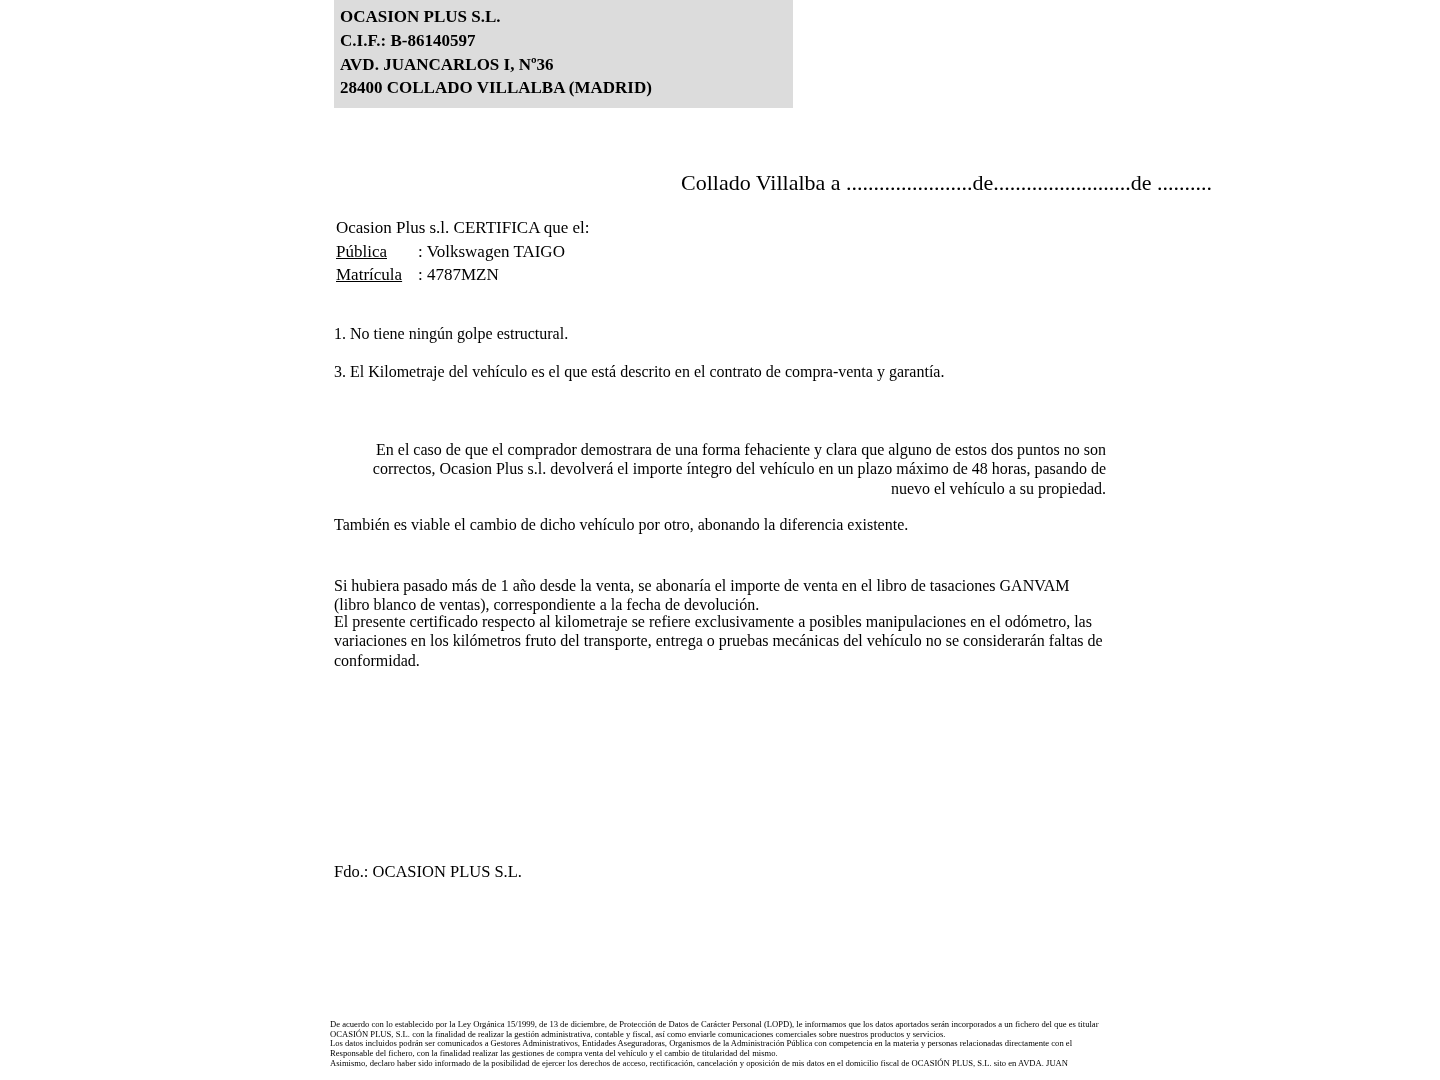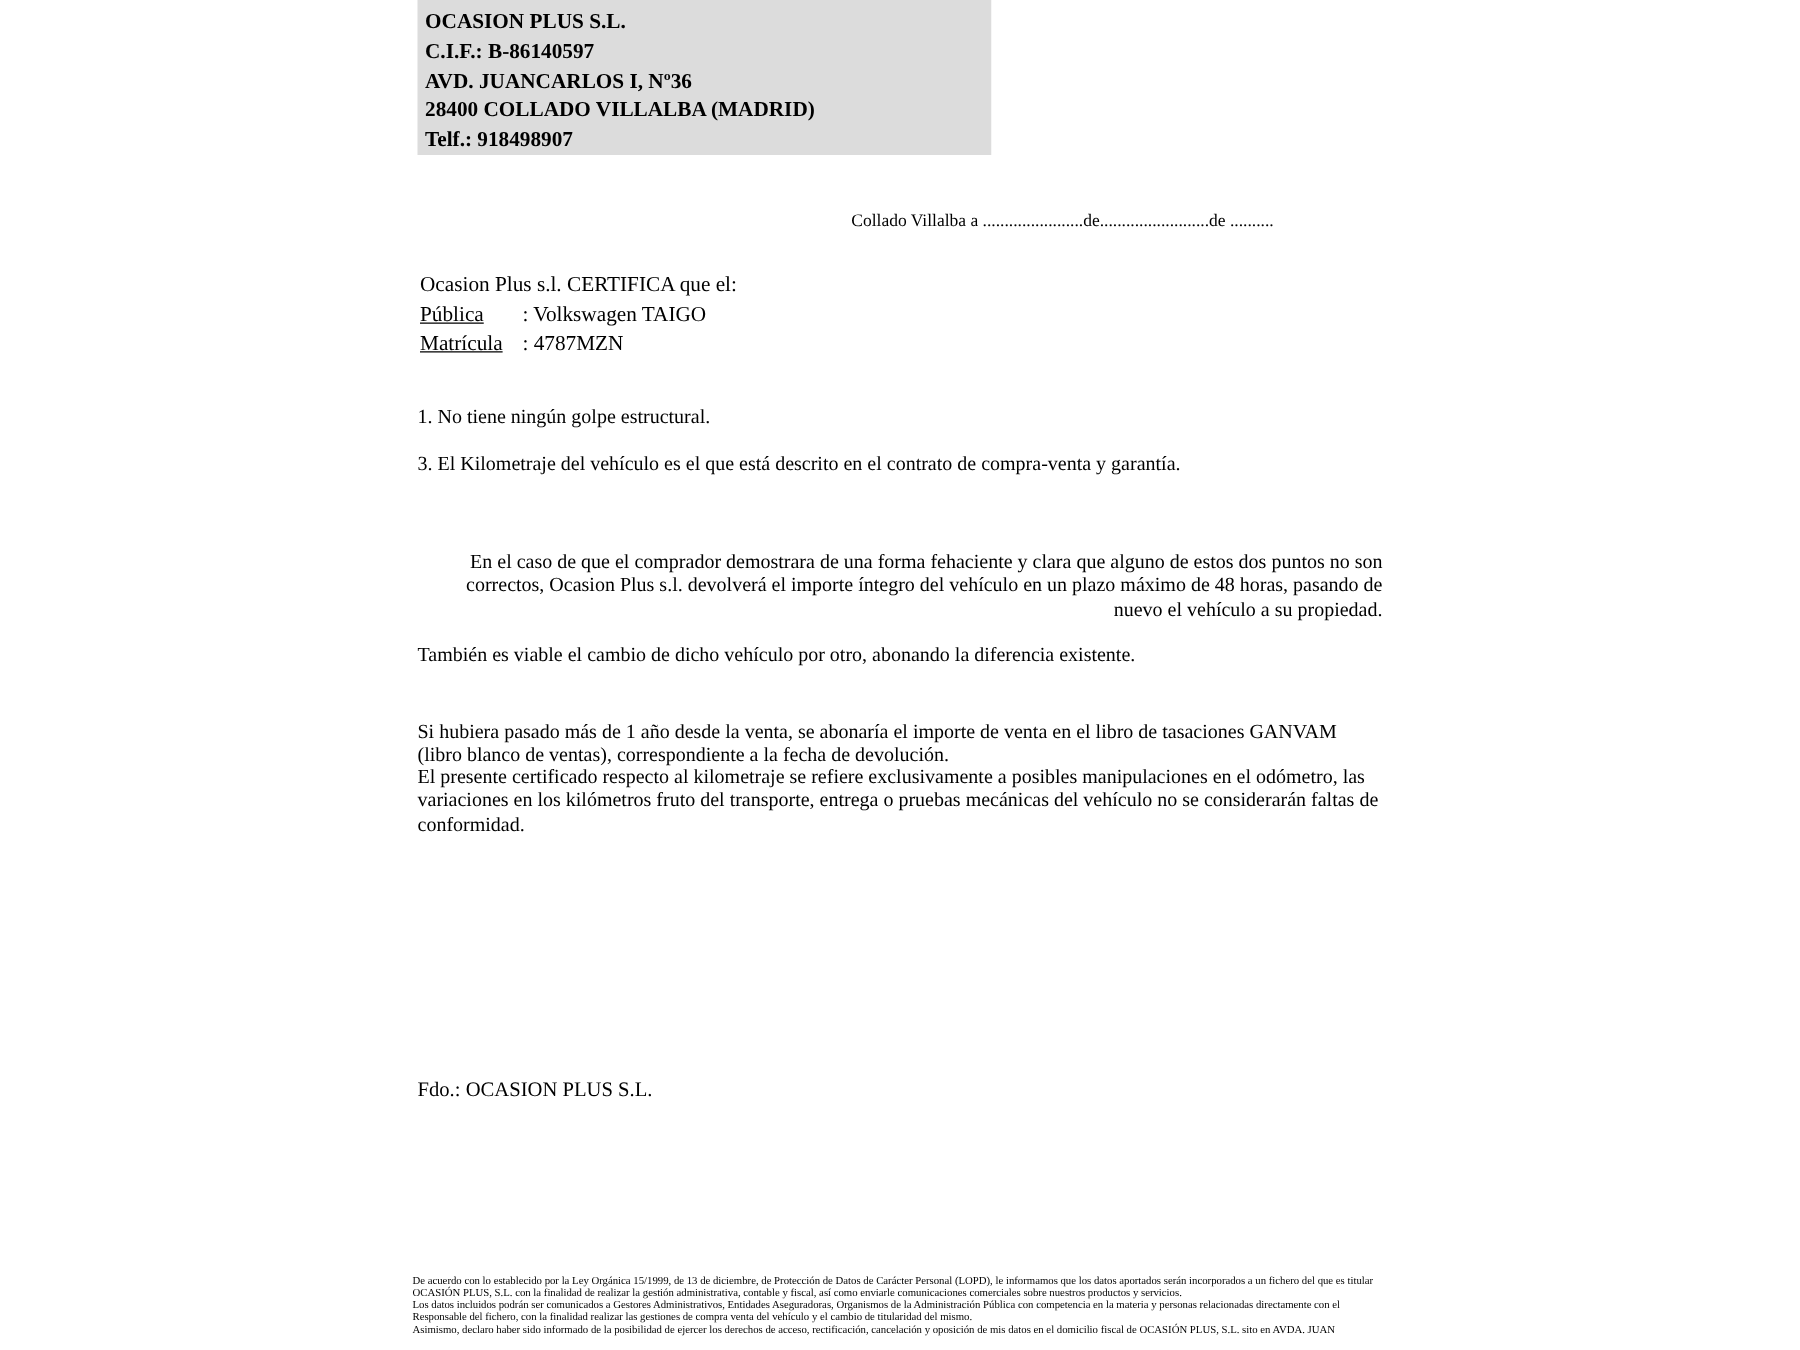--- a/index.html
+++ b/index.html
@@ -4,29 +4,29 @@
 <style>
   html,body{margin:0;padding:0;}
   body{
     width:1440px;height:1080px;position:relative;
     background:#ffffff;color:#000000;
     font-family:"Liberation Serif","DejaVu Serif",serif;
     overflow:hidden;
   }
   .abs{position:absolute;}
   .company-box{
-    left:334px;top:0;width:459px;height:124px;
+    left:334px;top:0;width:459px;height:108px;
     background:#dcdcdc;
     padding:5px 0 0 6px;box-sizing:border-box;
   }
   .company-box .line{
     font-weight:bold;font-size:17px;line-height:23.8px;white-space:nowrap;
   }
   .date-line{
-    left:681px;top:170px;font-size:14px;white-space:nowrap;
+    left:681px;top:170px;font-size:22px;white-space:nowrap;
   }
   .certify-block{
     left:336px;top:216px;font-size:17px;line-height:23.5px;
   }
   .cert-label{display:inline-block;width:82px;text-decoration:underline;}
   .point{left:334px;font-size:16px;white-space:nowrap;}
   .para{
     left:334px;width:772px;font-size:16px;line-height:19.3px;text-align:left;
   }
   .signature{left:334px;top:862px;font-size:16.5px;white-space:nowrap;}
@@ -36,21 +36,20 @@
   .legal .lline{white-space:nowrap;}
 </style>
 </head>
 <body>
 
 <div class="abs company-box">
   <div class="line">OCASION PLUS S.L.</div>
   <div class="line">C.I.F.: B-86140597</div>
   <div class="line">AVD. JUANCARLOS I, Nº36</div>
   <div class="line">28400 COLLADO VILLALBA (MADRID)</div>
-  <div class="line">Telf.: 918498907</div>
 </div>
 
 <div class="abs date-line">Collado Villalba a .......................de.........................de ..........</div>
 
 <div class="abs certify-block">
   <div>Ocasion Plus s.l. CERTIFICA que el:</div>
   <div><span class="cert-label">Pública</span><span>: Volkswagen TAIGO</span></div>
   <div><span class="cert-label">Matrícula</span><span>: 4787MZN</span></div>
 </div>
 

